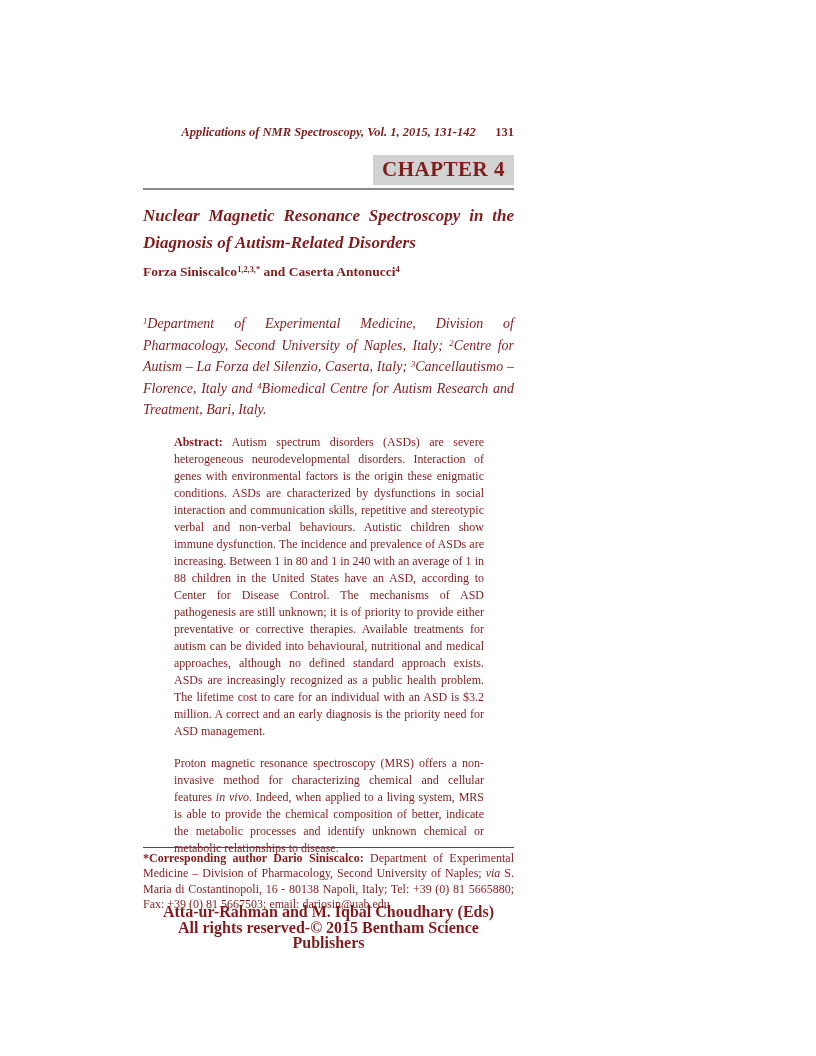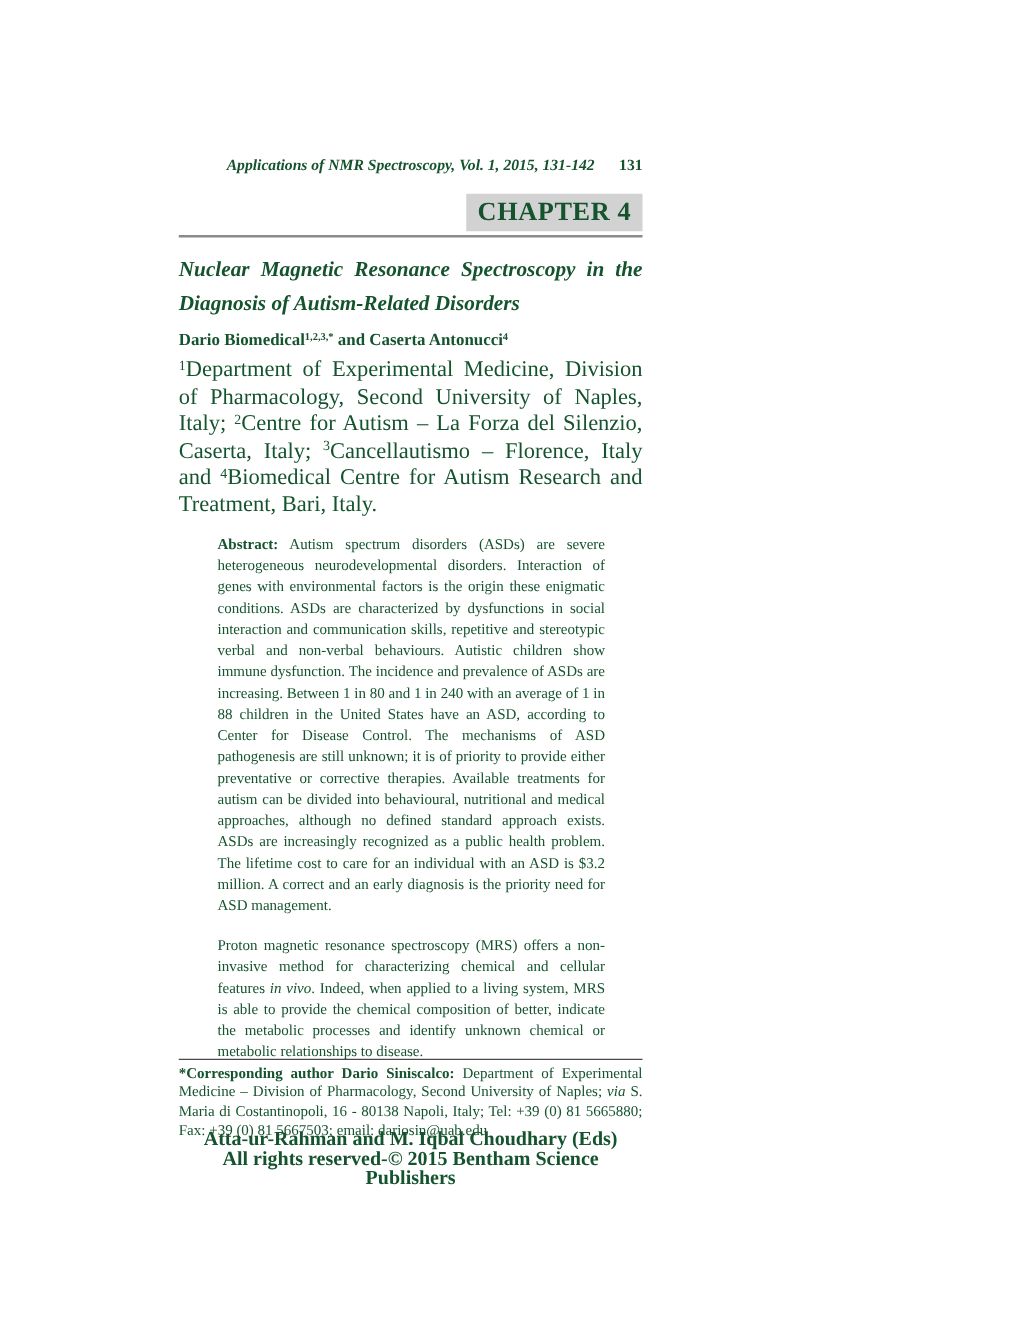--- a/index.html
+++ b/index.html
@@ -2,21 +2,21 @@
 <html><head>
 <meta charset="utf-8">
 <style>
   html, body { margin: 0; padding: 0; background: #ffffff; }
   .page {
     position: relative;
     width: 653px;
     height: 1056px;
     background: #ffffff;
     font-family: "Liberation Serif", "DejaVu Serif", serif;
-    color: #14532d;
+    color: #7f1d1d;
     overflow: hidden;
     box-sizing: border-box;
     padding: 124px 139px 0 143px;
   }
   .running-head {
     position: relative;
     text-align: center;
     font-size: 12.5px;
     font-weight: bold;
     font-style: italic;
@@ -58,22 +58,23 @@
     text-align: justify;
     font-style: italic;
   }
   .authors {
     margin-top: 7px;
     font-size: 13.5px;
     font-weight: bold;
     line-height: 18px;
   }
   .affiliation {
-    margin-top: 4px;
-    font-size: 18px;
+    margin-top: 32px;
+    font-size: 14px;
+    font-style: italic;
     line-height: 21.5px;
     text-align: justify;
   }
   sup {
     font-size: 62%;
     line-height: 0;
     position: relative;
     top: -0.45em;
     vertical-align: baseline;
   }
@@ -131,21 +132,21 @@
 
   <div class="chapter-row">
     <span class="chapter-badge" style="background: rgb(210, 210, 210);">CHAPTER 4</span>
   </div>
 
   <hr class="top-rule" style="border-top-color: rgb(138, 138, 138);">
 
   <div class="article-title">Nuclear Magnetic Resonance Spectroscopy in the Diagnosis of Autism-Related Disorders</div>
 
   <div class="authors">
-    <span>Dario Biomedical</span><sup>1,2,3,*</sup><span> and </span><span>Caserta Antonucci</span><sup>4</sup>
+    <span>Forza Siniscalco</span><sup>1,2,3,*</sup><span> and </span><span>Caserta Antonucci</span><sup>4</sup>
   </div>
 
   <div class="affiliation">
     <sup>1</sup><span>Department of Experimental Medicine, Division of Pharmacology, Second University of Naples, Italy; </span><sup>2</sup><span>Centre for Autism – La Forza del Silenzio, Caserta, Italy; </span><sup>3</sup><span>Cancellautismo – Florence, Italy and </span><sup>4</sup><span>Biomedical Centre for Autism Research and Treatment, Bari, Italy.</span>
   </div>
 
   <div class="indented-block">
     <p><span class="abstract-label">Abstract:</span><span> Autism spectrum disorders (ASDs) are severe heterogeneous neurodevelopmental disorders. Interaction of genes with environmental factors is the origin these enigmatic conditions. ASDs are characterized by dysfunctions in social interaction and communication skills, repetitive and stereotypic verbal and non-verbal behaviours. Autistic children show immune dysfunction. The incidence and prevalence of ASDs are increasing. Between 1 in 80 and 1 in 240 with an average of 1 in 88 children in the United States have an ASD, according to Center for Disease Control. The mechanisms of ASD pathogenesis are still unknown; it is of priority to provide either preventative or corrective therapies. Available treatments for autism can be divided into behavioural, nutritional and medical approaches, although no defined standard approach exists. ASDs are increasingly recognized as a public health problem. The lifetime cost to care for an individual with an ASD is $3.2 million. A correct and an early diagnosis is the priority need for ASD management.</span></p>
     <p><span>Proton magnetic resonance spectroscopy (MRS) offers a non-invasive method for characterizing chemical and cellular features </span><span class="italic">in vivo</span><span>. Indeed, when applied to a living system, MRS is able to provide the chemical composition of better, indicate the metabolic processes and identify unknown chemical or metabolic relationships to disease.</span></p>
   </div>

